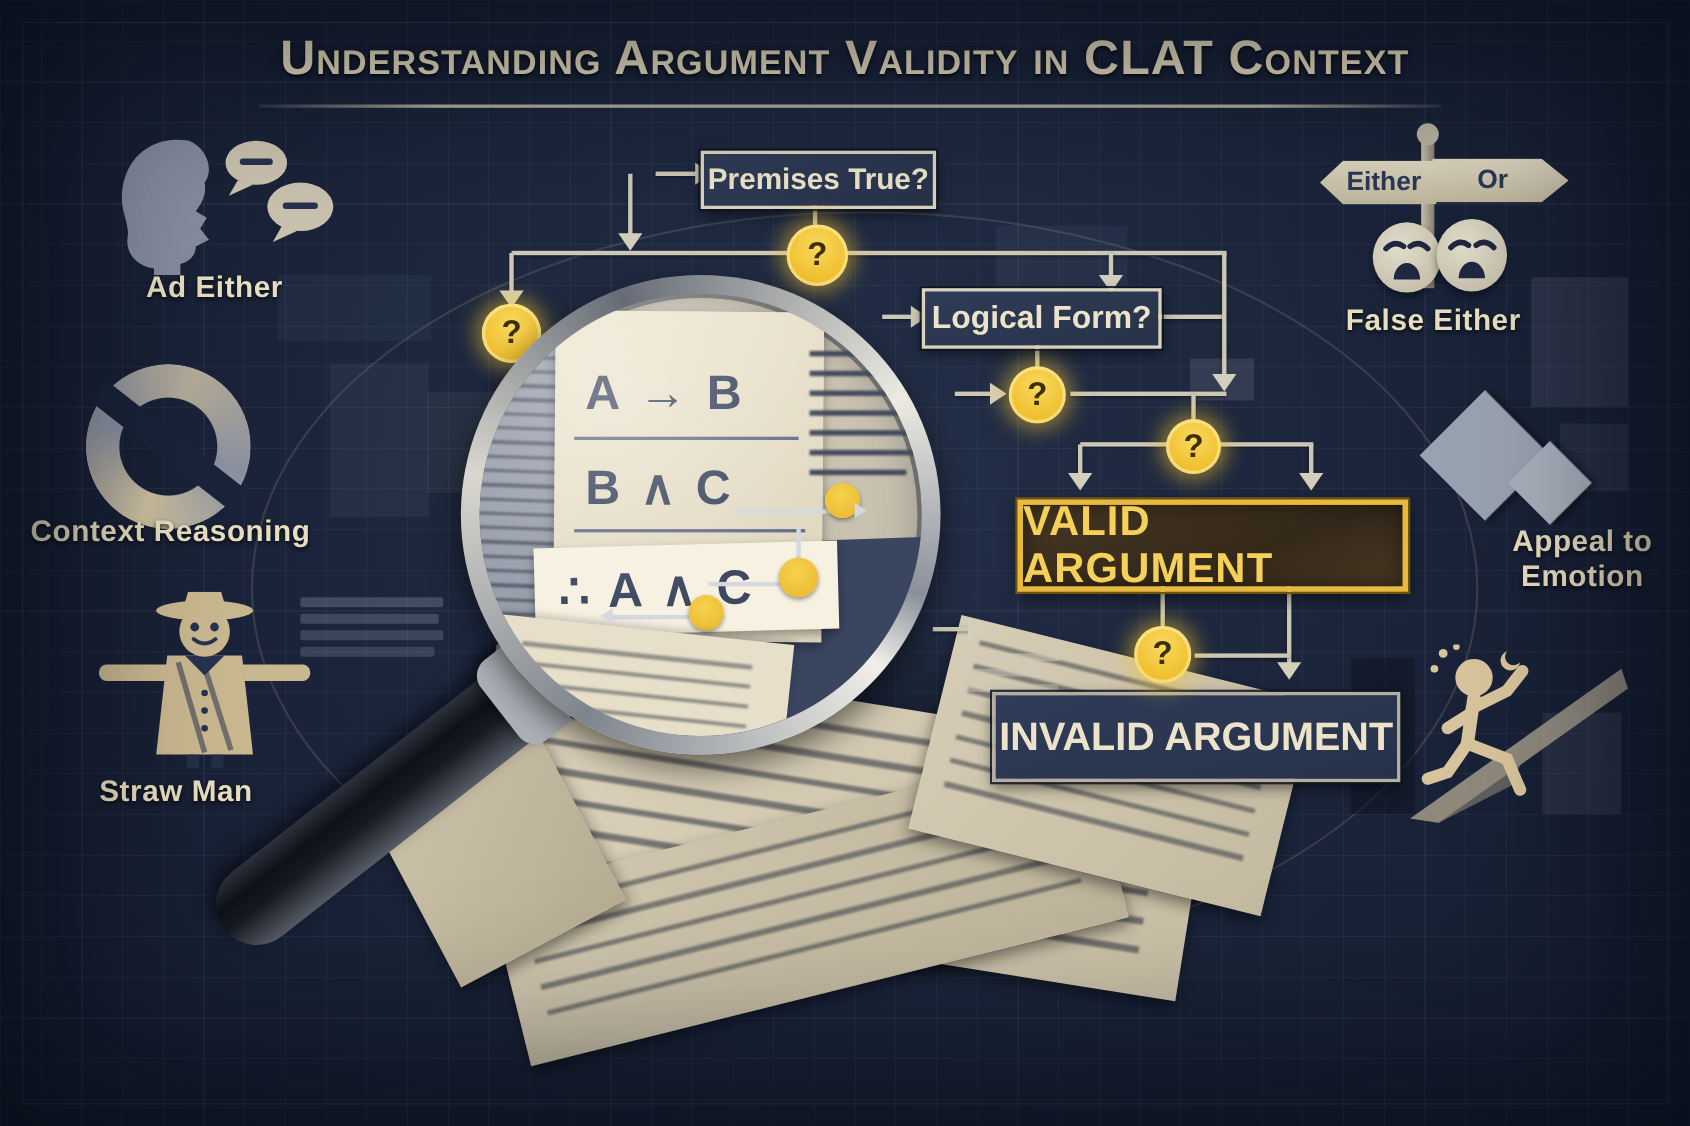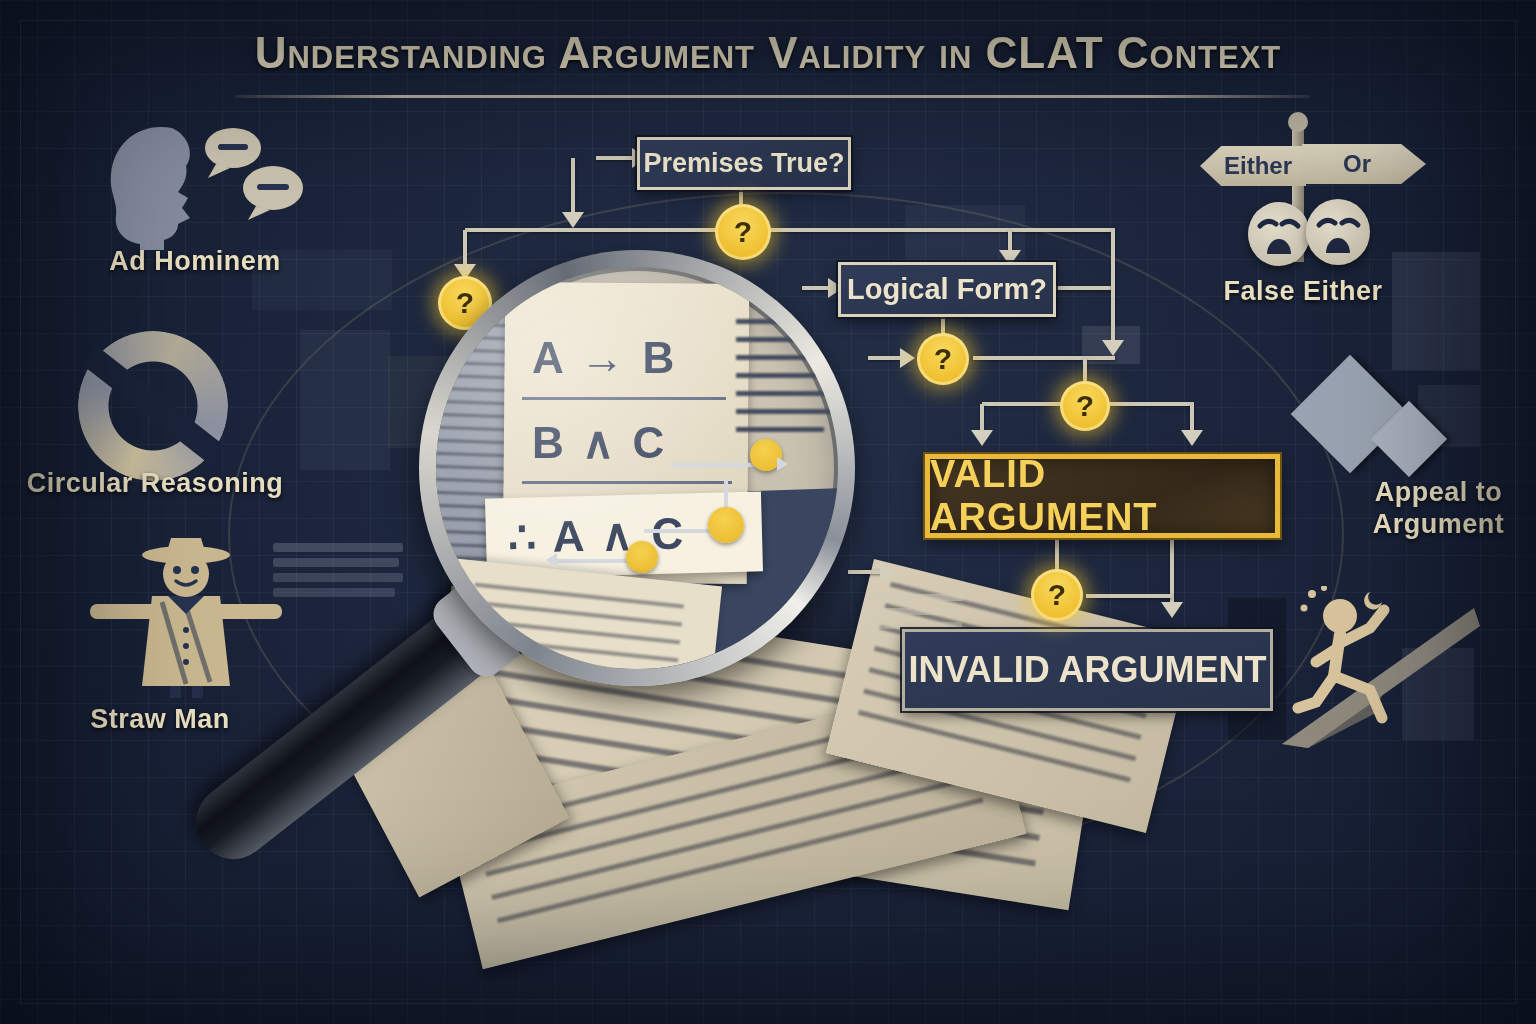--- a/index.html
+++ b/index.html
@@ -236,30 +236,30 @@
     <svg width="210" height="128" viewBox="0 0 210 128">
       <path d="M72 6 C40 0 14 20 11 52 C9 70 18 80 16 94 C14 108 24 120 40 122 L40 128 L64 128 L64 118 C72 116 78 110 78 102 L90 96 L82 86 L88 76 L78 70 C84 62 88 54 86 44 C94 34 90 14 72 6 Z" fill="#8e96a7" opacity="0.92"></path>
       <ellipse cx="133" cy="26" rx="28" ry="20" fill="#c9c2ae"></ellipse>
       <path d="M116 42 L108 56 L130 46 Z" fill="#c9c2ae"></path>
       <rect x="118" y="22" width="30" height="6" rx="3" fill="#273250"></rect>
       <ellipse cx="173" cy="66" rx="30" ry="22" fill="#c9c2ae"></ellipse>
       <path d="M156 84 L148 98 L170 88 Z" fill="#c9c2ae"></path>
       <rect x="157" y="62" width="32" height="6" rx="3" fill="#273250"></rect>
     </svg>
   </div>
-  <div class="lbl" style="left:80px;top:246px;width:230px">Ad Hominem</div>
+  <div class="lbl" style="left:80px;top:246px;width:230px">Ad Either</div>
 
   <div class="abs" style="left:78px;top:331px;width:150px;height:150px;z-index:4">
     <div style="position:absolute;inset:0;border-radius:50%;
       background:conic-gradient(from 20deg,#b3ab97,#8a90a0 90deg,#cec29f 180deg,#8a90a0 270deg,#b3ab97);
       -webkit-mask:radial-gradient(circle, transparent 0 44px, black 45px);
       mask:radial-gradient(circle, transparent 0 44px, black 45px);"></div>
     <div style="position:absolute;left:-6px;top:62px;width:162px;height:24px;background:#1a2339;transform:rotate(38deg)"></div>
   </div>
-  <div class="lbl" style="left:20px;top:468px;width:270px">Circular Reasoning</div>
+  <div class="lbl" style="left:20px;top:468px;width:270px">Context Reasoning</div>
 
   <div class="abs" style="left:88px;top:538px;z-index:4">
     <svg width="196" height="162" viewBox="0 0 196 162">
       <rect x="2" y="66" width="192" height="15" rx="7" fill="#c9b78f"></rect>
       <path d="M64 58 L132 58 L142 148 L54 148 Z" fill="#c9b78f"></path>
       <line x1="74" y1="64" x2="98" y2="146" stroke="#2b3650" stroke-width="5" opacity="0.55"></line>
       <line x1="96" y1="62" x2="122" y2="144" stroke="#2b3650" stroke-width="5" opacity="0.55"></line>
       <path d="M80 58 L98 76 L116 58 Z" fill="#273250"></path>
       <circle cx="98" cy="92" r="3" fill="#273250"></circle>
         <circle cx="98" cy="108" r="3" fill="#273250"></circle>
@@ -297,21 +297,21 @@
       <path d="M36 24 Q44 18 52 26" stroke="#1f2840" stroke-width="5" fill="none" stroke-linecap="round"></path>
       <path d="M20 54 a12 15 0 1 1 24 0 Z" fill="#1f2840"></path>
     </svg>
   </div>
   <div class="lbl" style="left:1193px;top:276px;width:220px">False Either</div>
 
   <div class="heart" style="left:1308px;top:372px;width:84px;height:84px;background:#99a2b0"></div>
   <div class="heart" style="left:1382px;top:412px;width:54px;height:54px;background:#a9b0bc"></div>
   <div class="lbl" style="left:1346px;top:476px;width:185px;line-height:1.2">
     <div>Appeal to</div>
-    <div>Argument</div>
+    <div>Emotion</div>
   </div>
 
   <div class="abs" style="left:1278px;top:586px;z-index:3">
     <svg width="210" height="172" viewBox="0 0 210 172">
       <path d="M4 158 L196 22 L202 40 L30 162 Z" fill="#a39b8b" opacity="0.85"></path>
       <path d="M4 158 L110 96 L96 128 L30 162 Z" fill="#8e8878" opacity="0.6"></path>
       <circle cx="62" cy="30" r="17" fill="#d8c49c"></circle>
       <path d="M62 48 L56 90" stroke="#d8c49c" stroke-width="12" stroke-linecap="round" fill="none"></path>
       <path d="M60 58 L92 42 L106 24" stroke="#d8c49c" stroke-width="11" stroke-linecap="round" fill="none"></path>
       <path d="M60 62 L38 76" stroke="#d8c49c" stroke-width="11" stroke-linecap="round" fill="none"></path>

